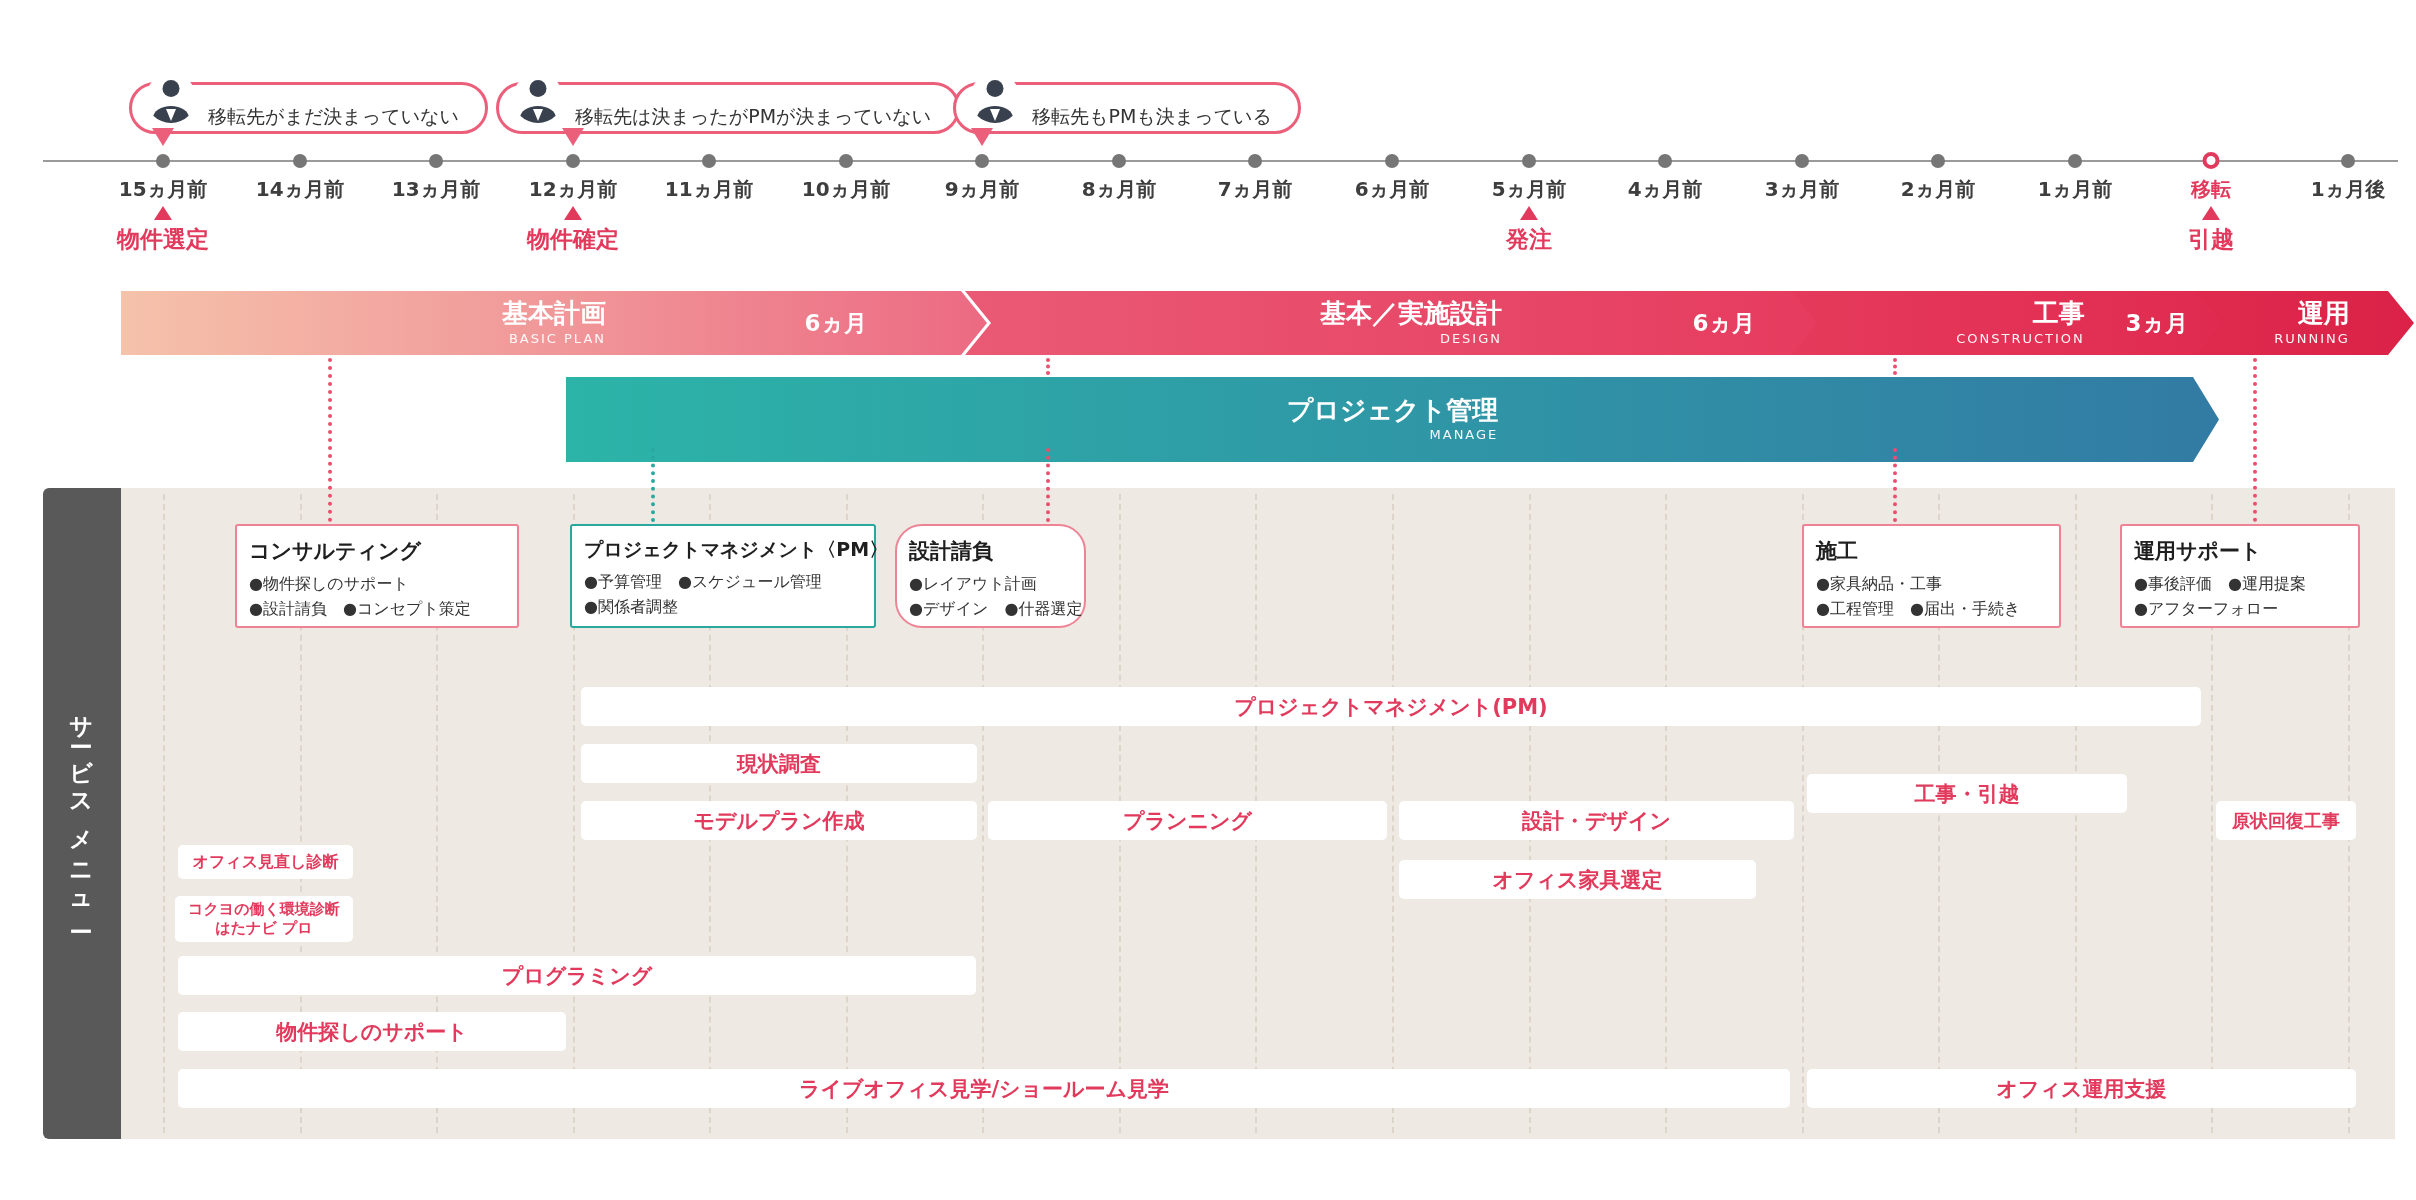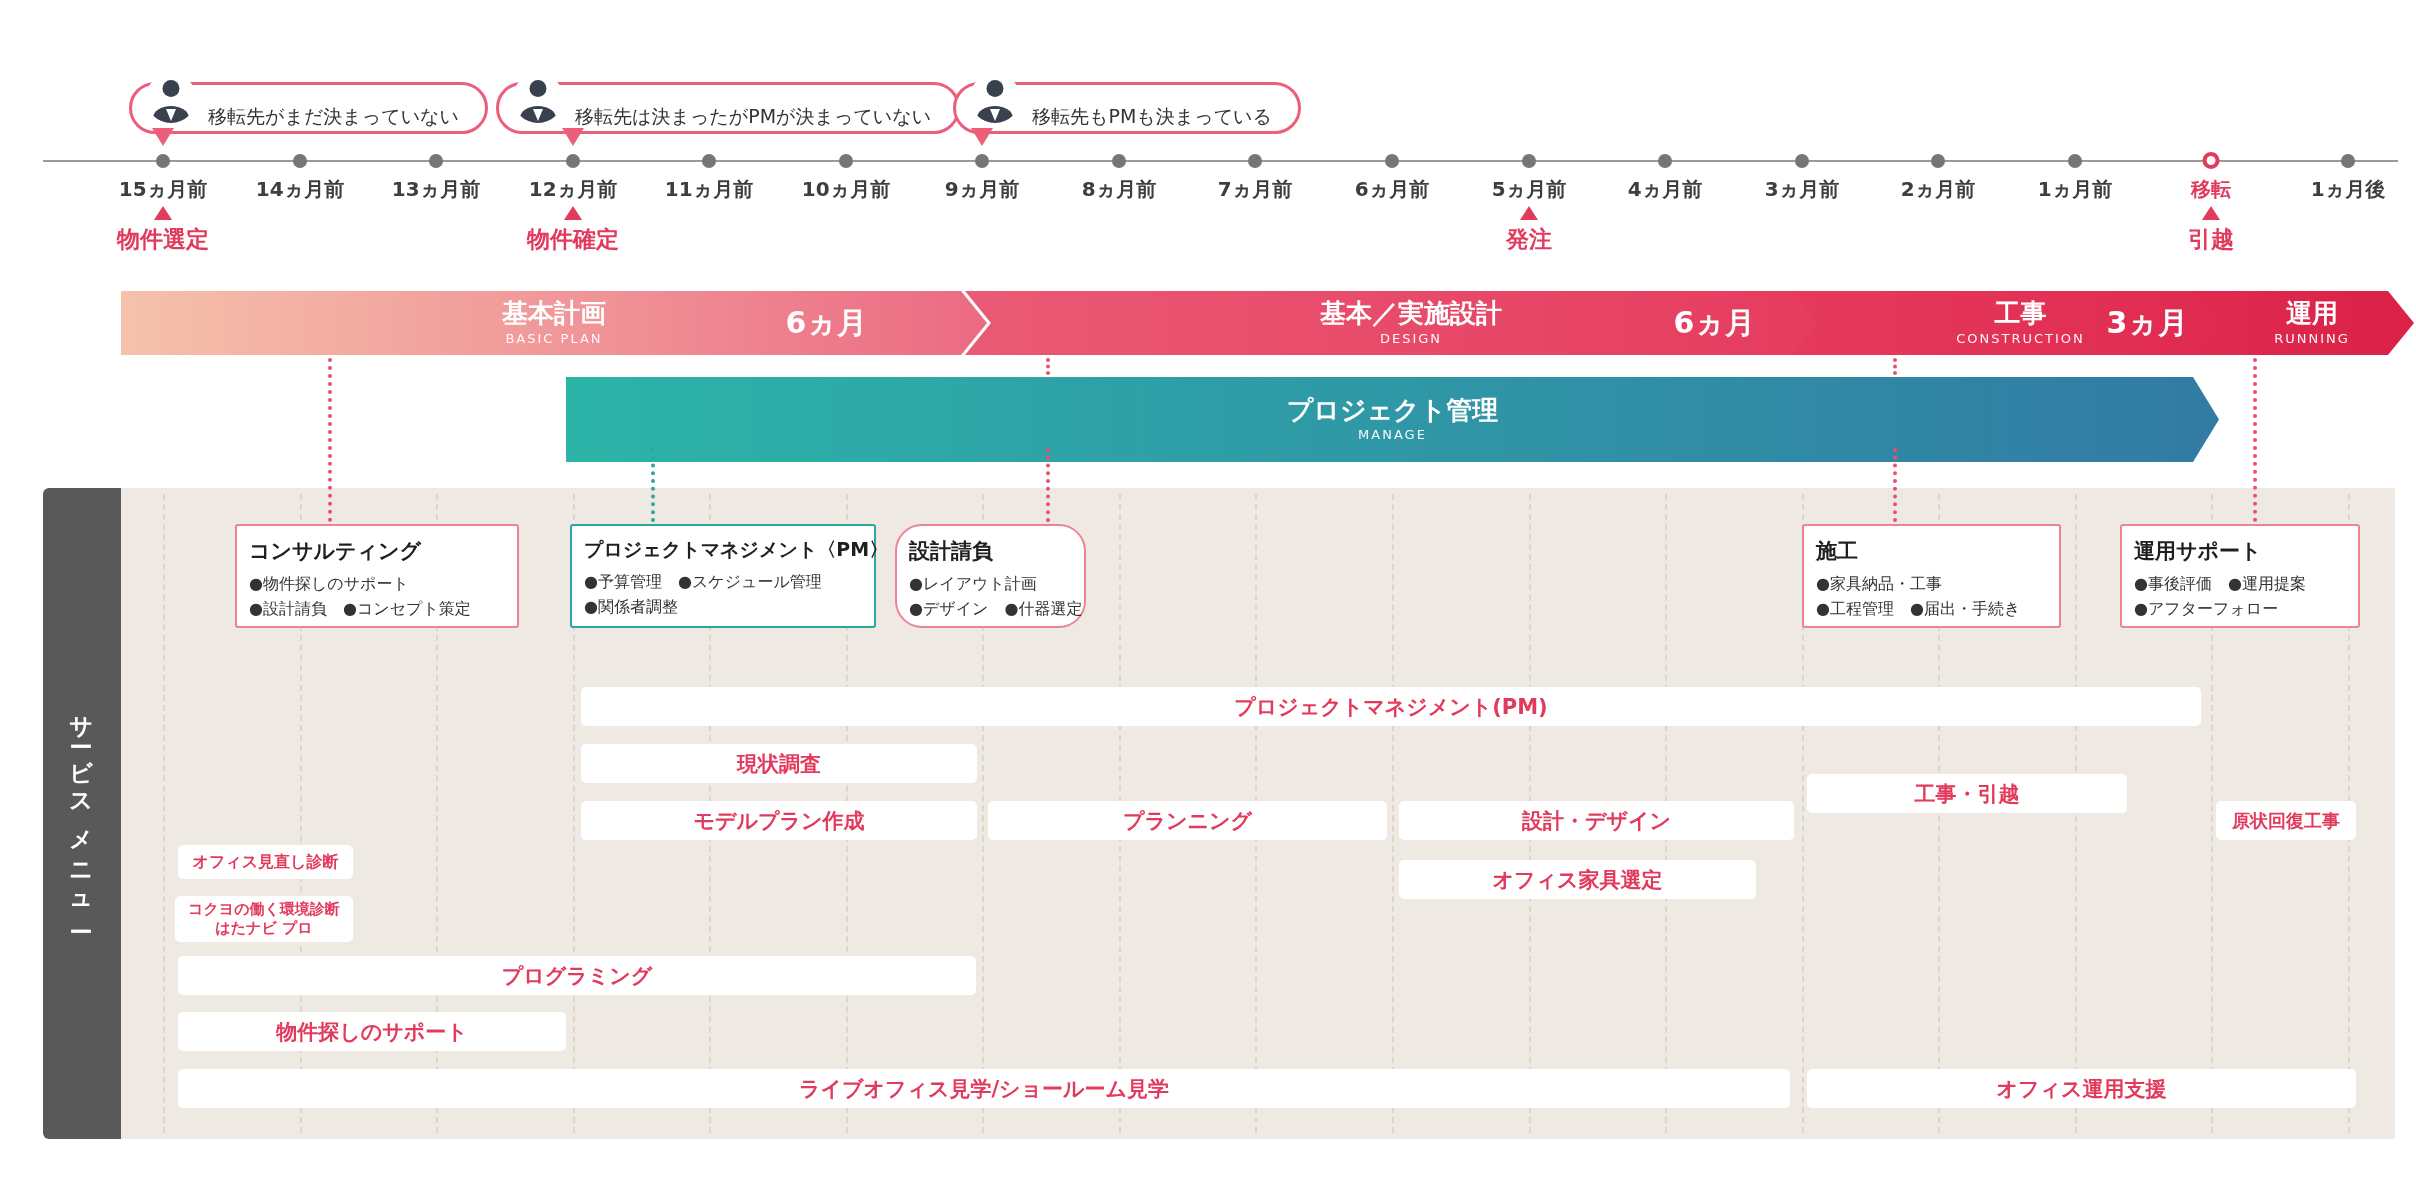--- a/index.html
+++ b/index.html
@@ -32,24 +32,24 @@
     border-left:9px solid transparent;border-right:9px solid transparent;border-bottom:14px solid #e23a5c;}
   .event .ev-label{position:absolute;top:224px;left:0;transform:translateX(-50%);font-size:23px;font-weight:bold;color:#e23a5c;white-space:nowrap;}
   
   .phase{position:absolute;top:291px;height:64px;display:flex;align-items:center;justify-content:center;color:#fff;}
   .arrow-r{clip-path:polygon(0 0,calc(100% - 26px) 0,100% 50%,calc(100% - 26px) 100%,0 100%);}
   .arrow-lr{clip-path:polygon(0 0,calc(100% - 26px) 0,100% 50%,calc(100% - 26px) 100%,0 100%,26px 50%);}
   .p1{background:linear-gradient(90deg,#f5c2ab 0%,#f09397 55%,#ec6a82 100%);}
   .p2{background:linear-gradient(90deg,#ea5a74 0%,#e63b5e 100%);}
   .p3{background:linear-gradient(90deg,#e53a5b 0%,#e02a50 100%);}
   .p4{background:linear-gradient(90deg,#df2a4e 0%,#db2147 100%);}
-  .phase-text{text-align:center;line-height:1.15;}
+  .phase-text{text-align:right;line-height:1.15;}
   .phase-title{font-size:26px;font-weight:bold;}
   .phase-sub{font-size:13px;letter-spacing:2px;opacity:.95;margin-top:3px;}
-  .phase .dur{position:absolute;top:50%;transform:translateY(-50%);font-size:30px;font-weight:bold;text-align:center;}
+  .phase .dur{position:absolute;top:50%;transform:translateY(-50%);font-size:23px;font-weight:bold;text-align:center;}
   .p1 .dur{right:120px;}
   .p2 .dur{right:82px;}
   .p3 .dur{right:48px;}
   
   .manage{position:absolute;left:566px;top:377px;width:1653px;height:85px;
     background:linear-gradient(90deg,#2cb4a8 0%,#327ba4 100%);
     clip-path:polygon(0 0,calc(100% - 26px) 0,100% 50%,calc(100% - 26px) 100%,0 100%);
     display:flex;align-items:center;justify-content:center;color:#fff;}
   
   .dotv{position:absolute;width:0;}

